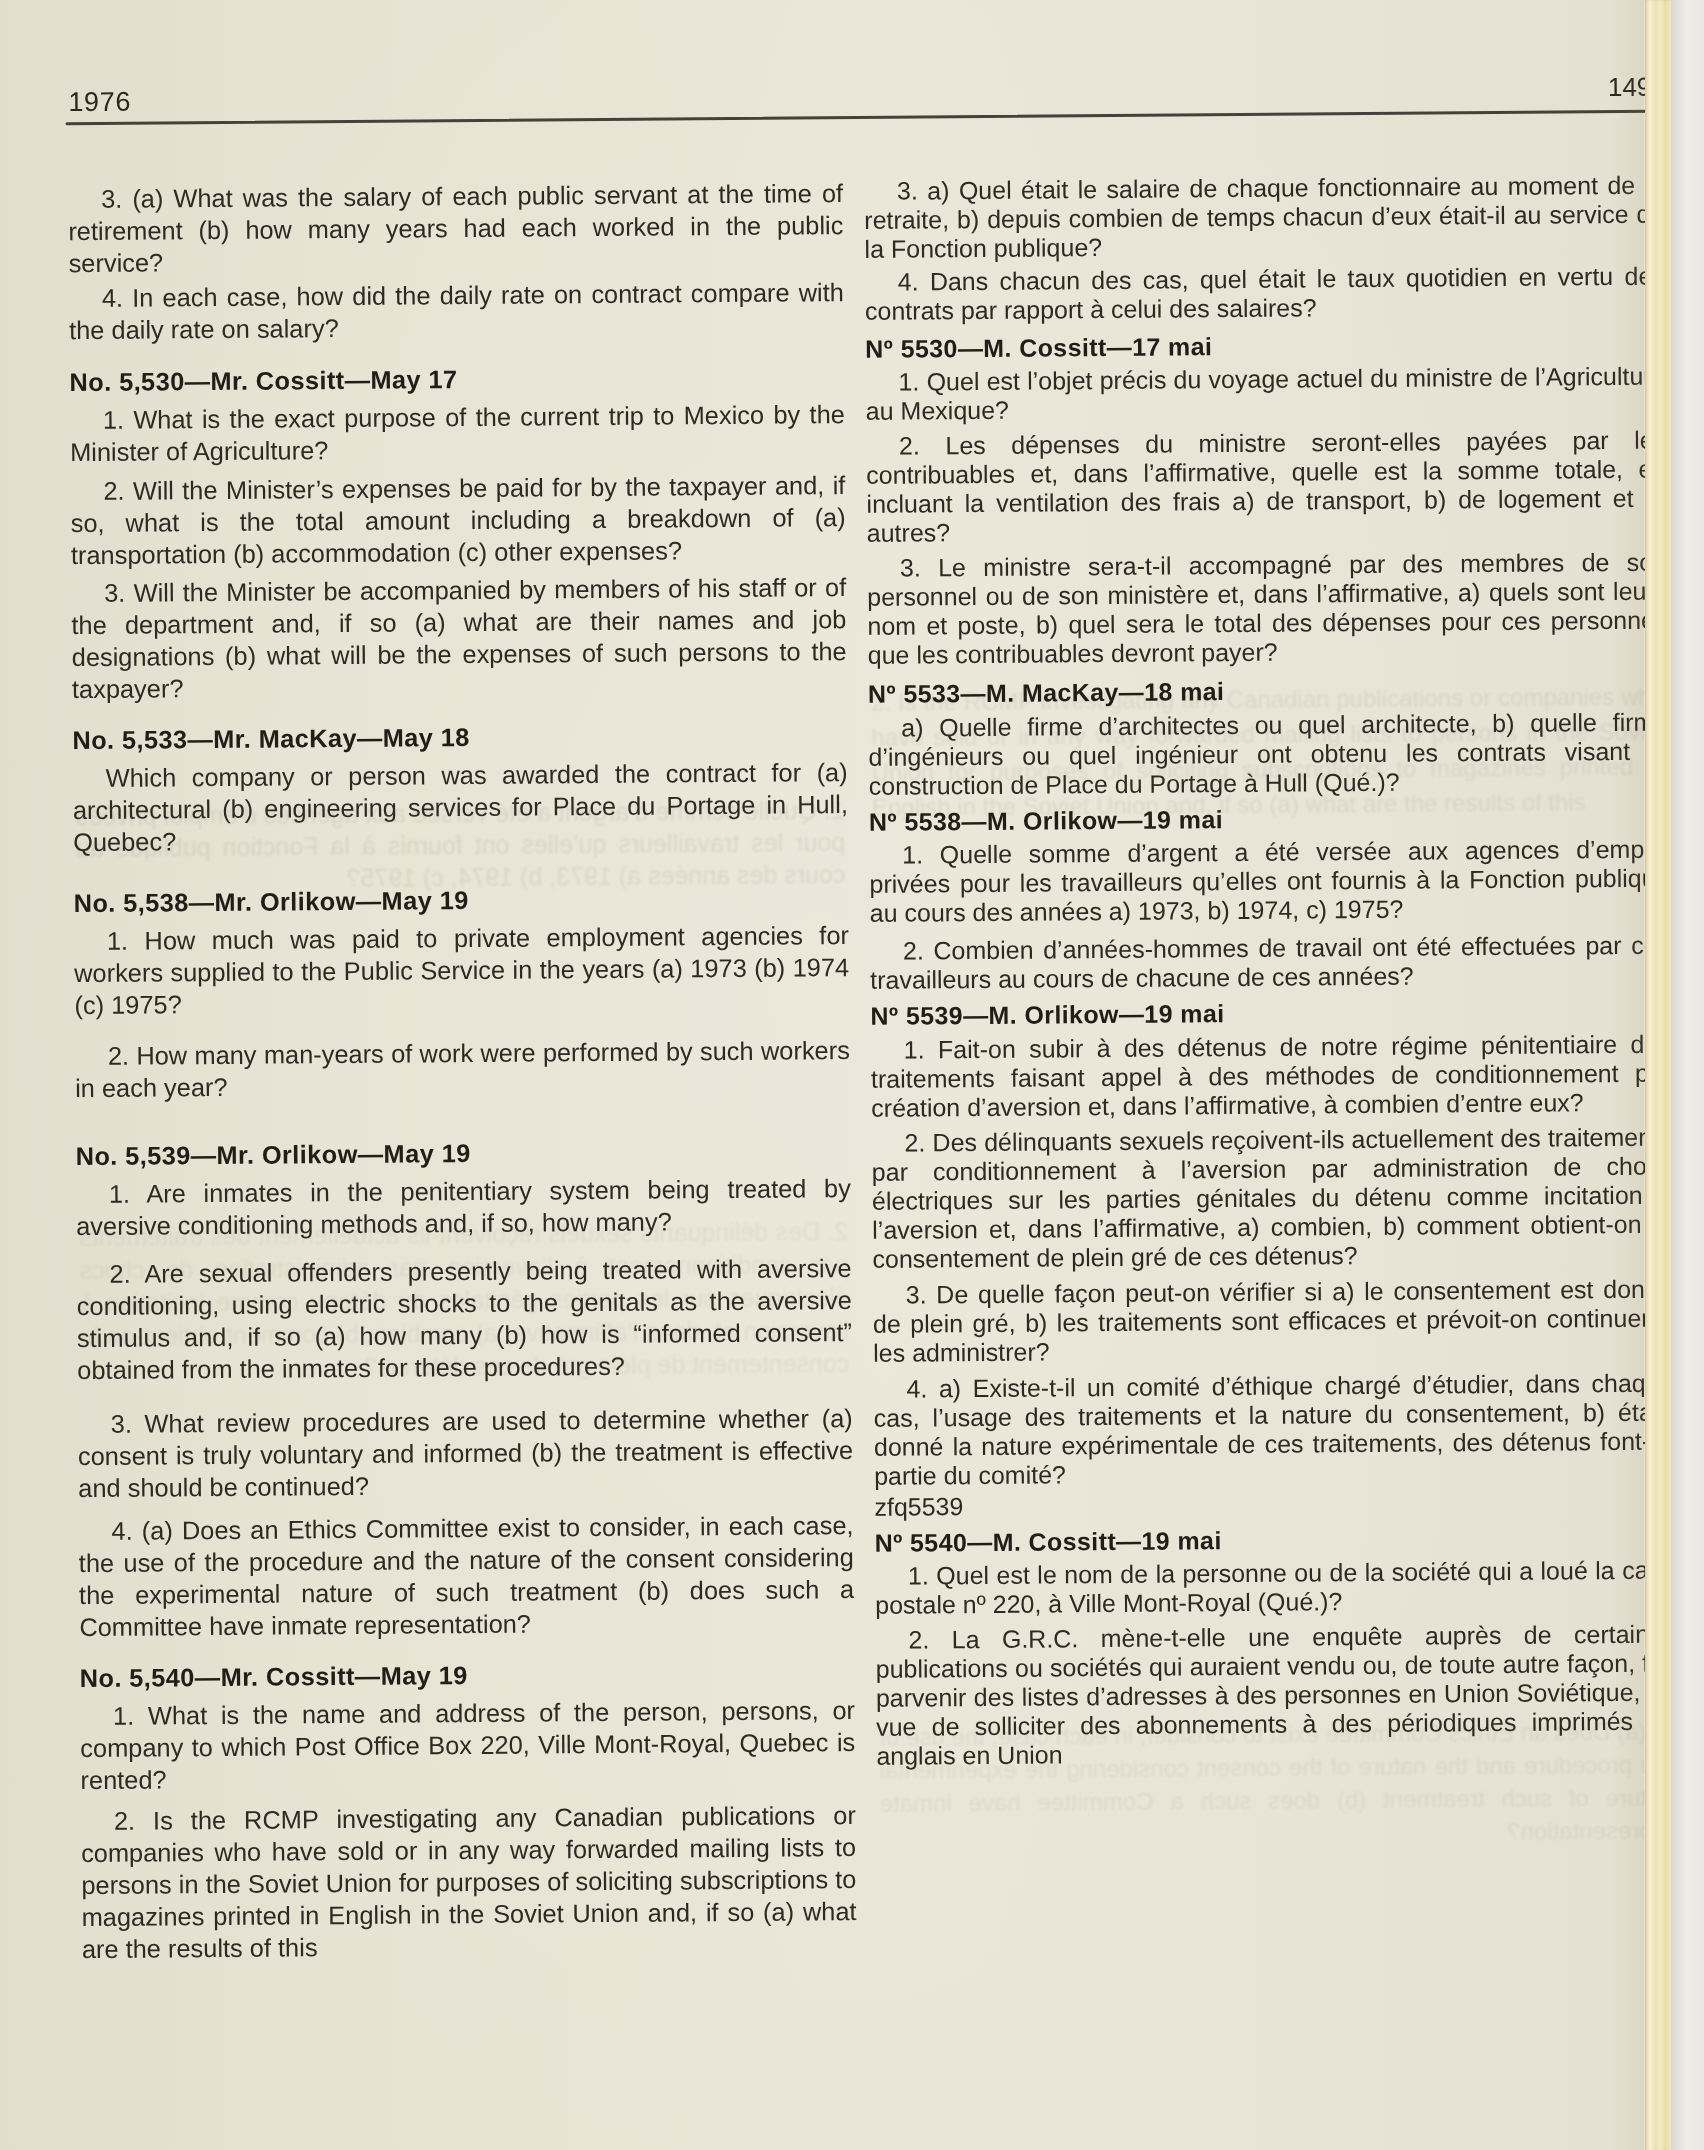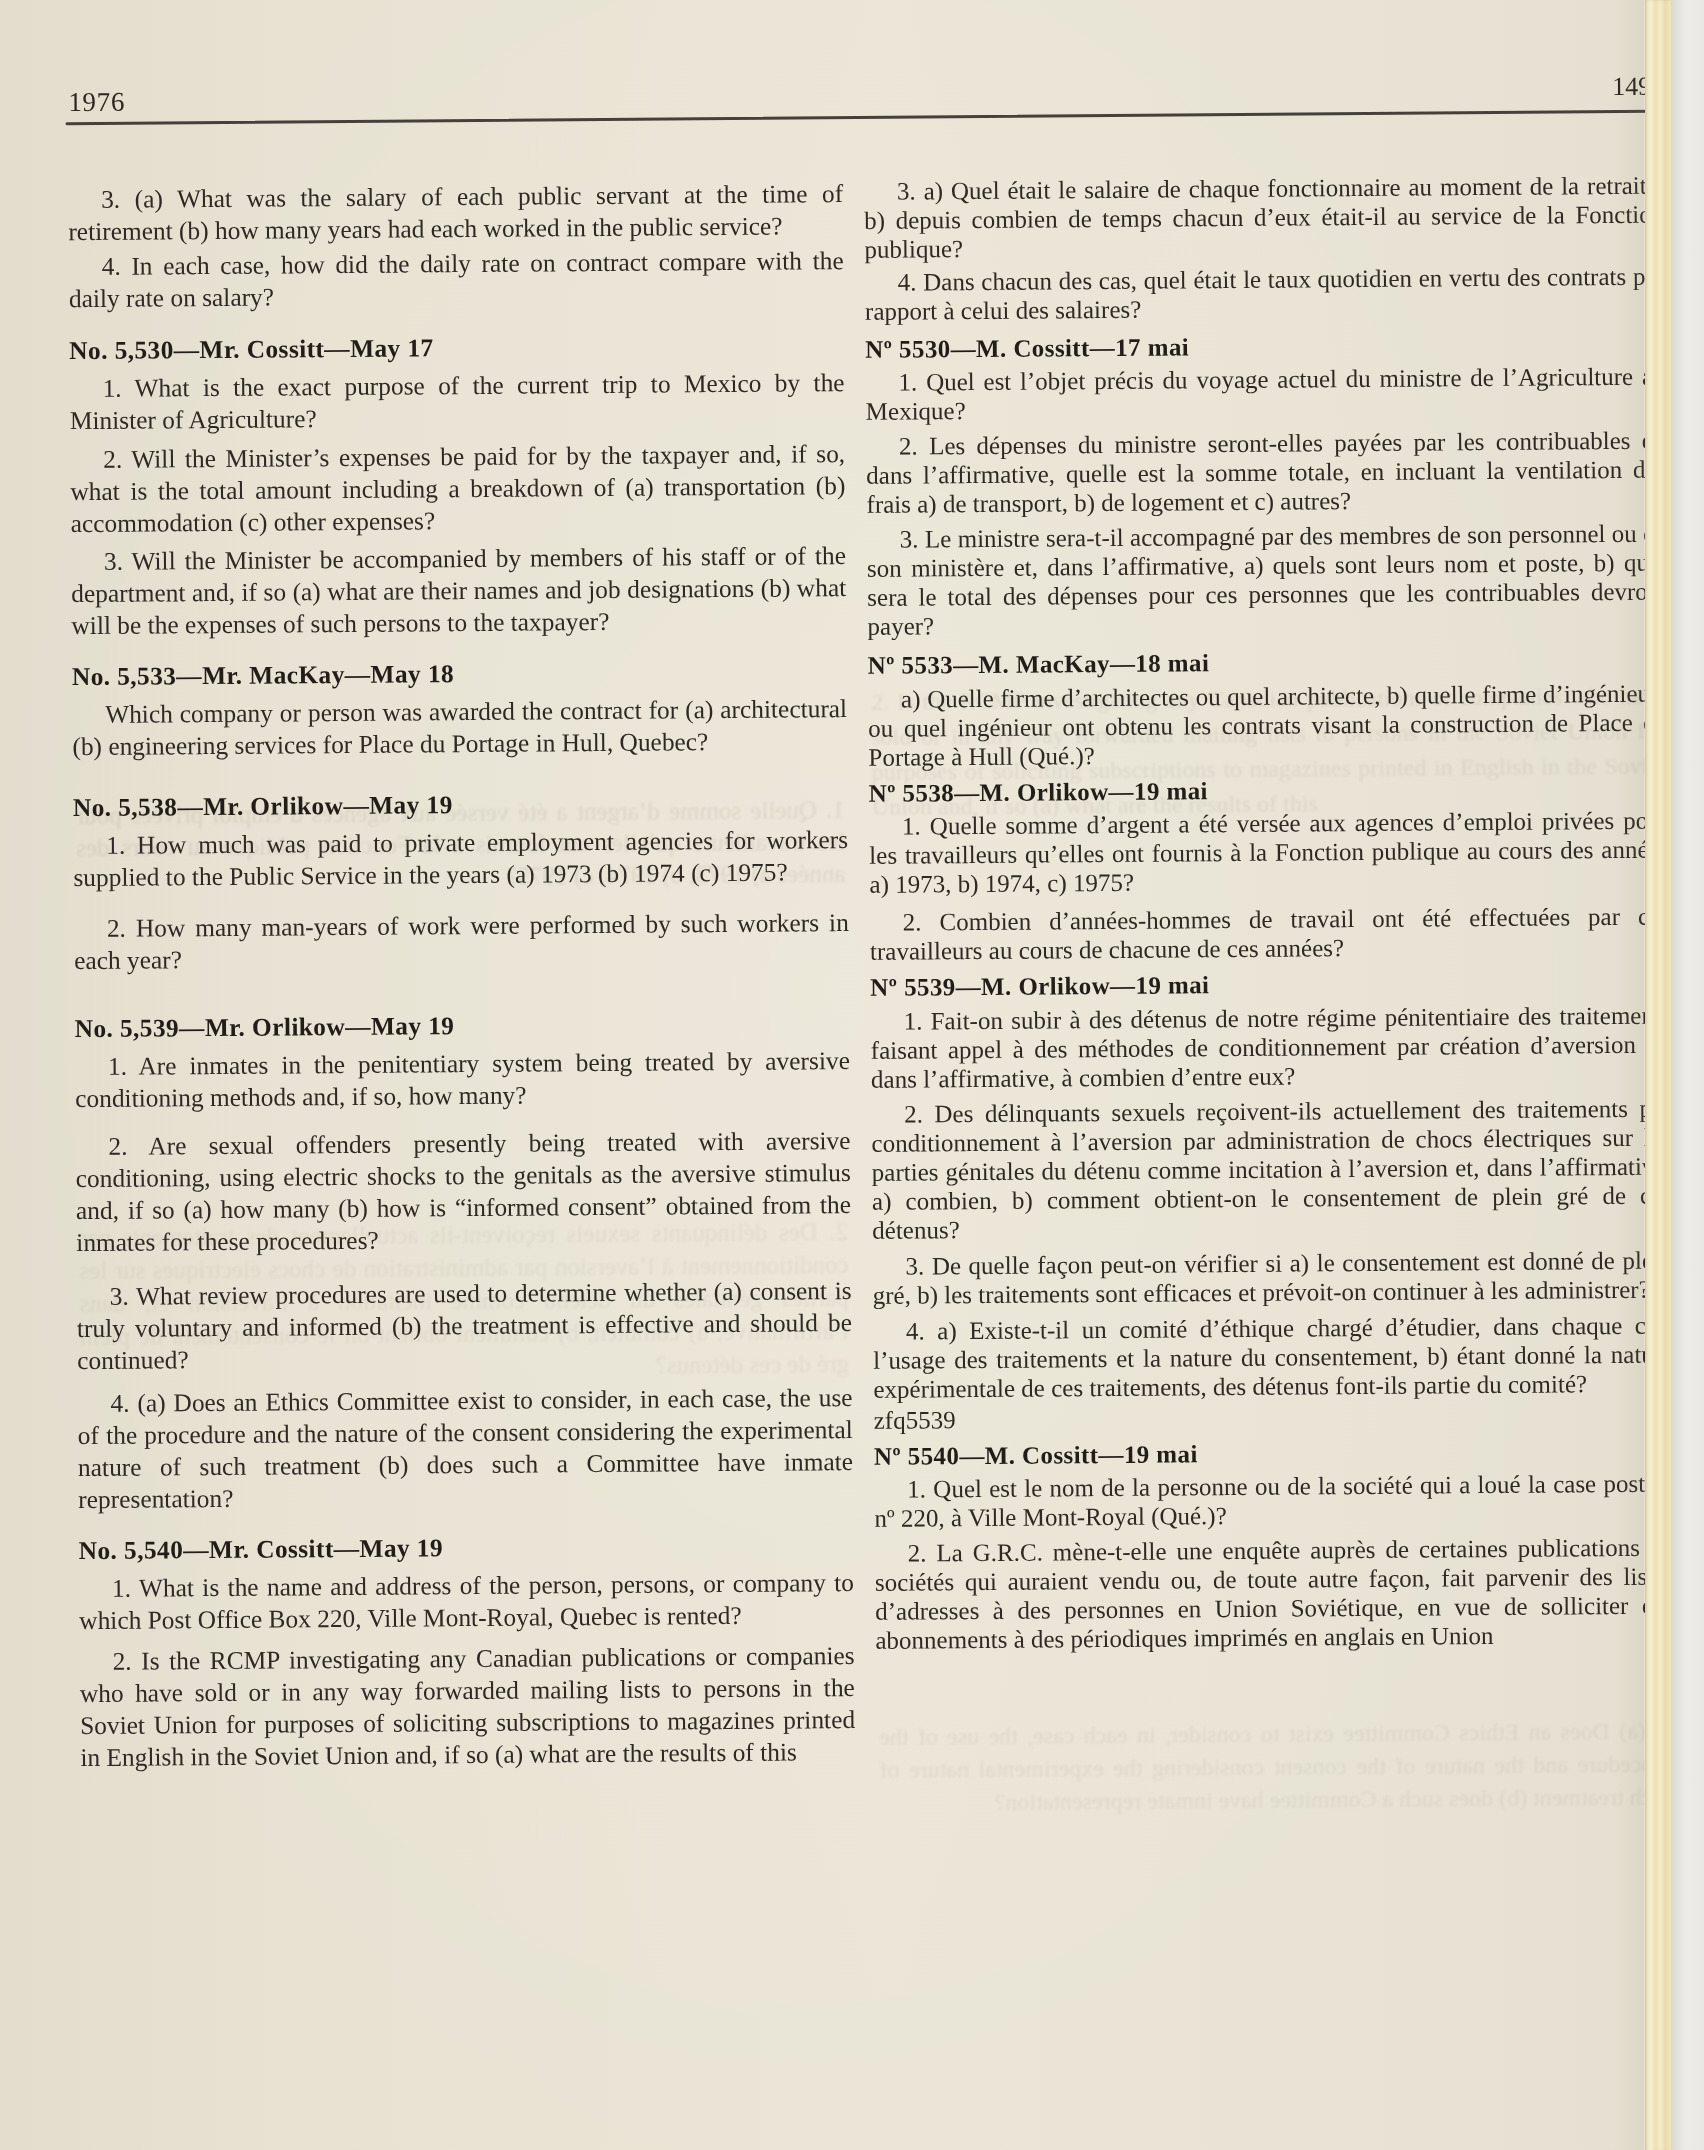--- a/index.html
+++ b/index.html
@@ -4,21 +4,21 @@
 <style>
   html,body{margin:0;padding:0;background:#d8d5cc;}
   .page{
     position:relative;
     width:1704px;height:2151px;
     background:
       radial-gradient(ellipse 1308px 1890px at 48% 46%, rgba(255,255,255,0.10), rgba(0,0,0,0) 70%),
       linear-gradient(90deg,#e2ddcd 0%, #e7e2d2 18%, #eae5d6 52%, #e8e3d4 78%, #e5e0d1 96%),
       #e7e2d3;
     overflow:hidden;
-    font-family:Liberation Serif, serif;
+    font-family:Liberation Sans, sans-serif;
     color:#2e2a23;
   }
   
   .tilt{position:absolute;inset:0;transform:rotate(-0.45deg);transform-origin:852px 1076px;}
 
   
   .paper-shade{position:absolute;top:0;bottom:0;right:60px;width:32px;
     background:linear-gradient(90deg, rgba(140,125,90,0) 0%, rgba(140,125,90,0.10) 100%);}
   .edge-cream{position:absolute;top:0;bottom:0;right:33px;width:26px;
     background:linear-gradient(90deg,#efe5bd 0%,#f7efd2 22%,#ecdfb2 42%,#f5ecca 58%,#eadcaa 78%,#f2e8c2 100%);

